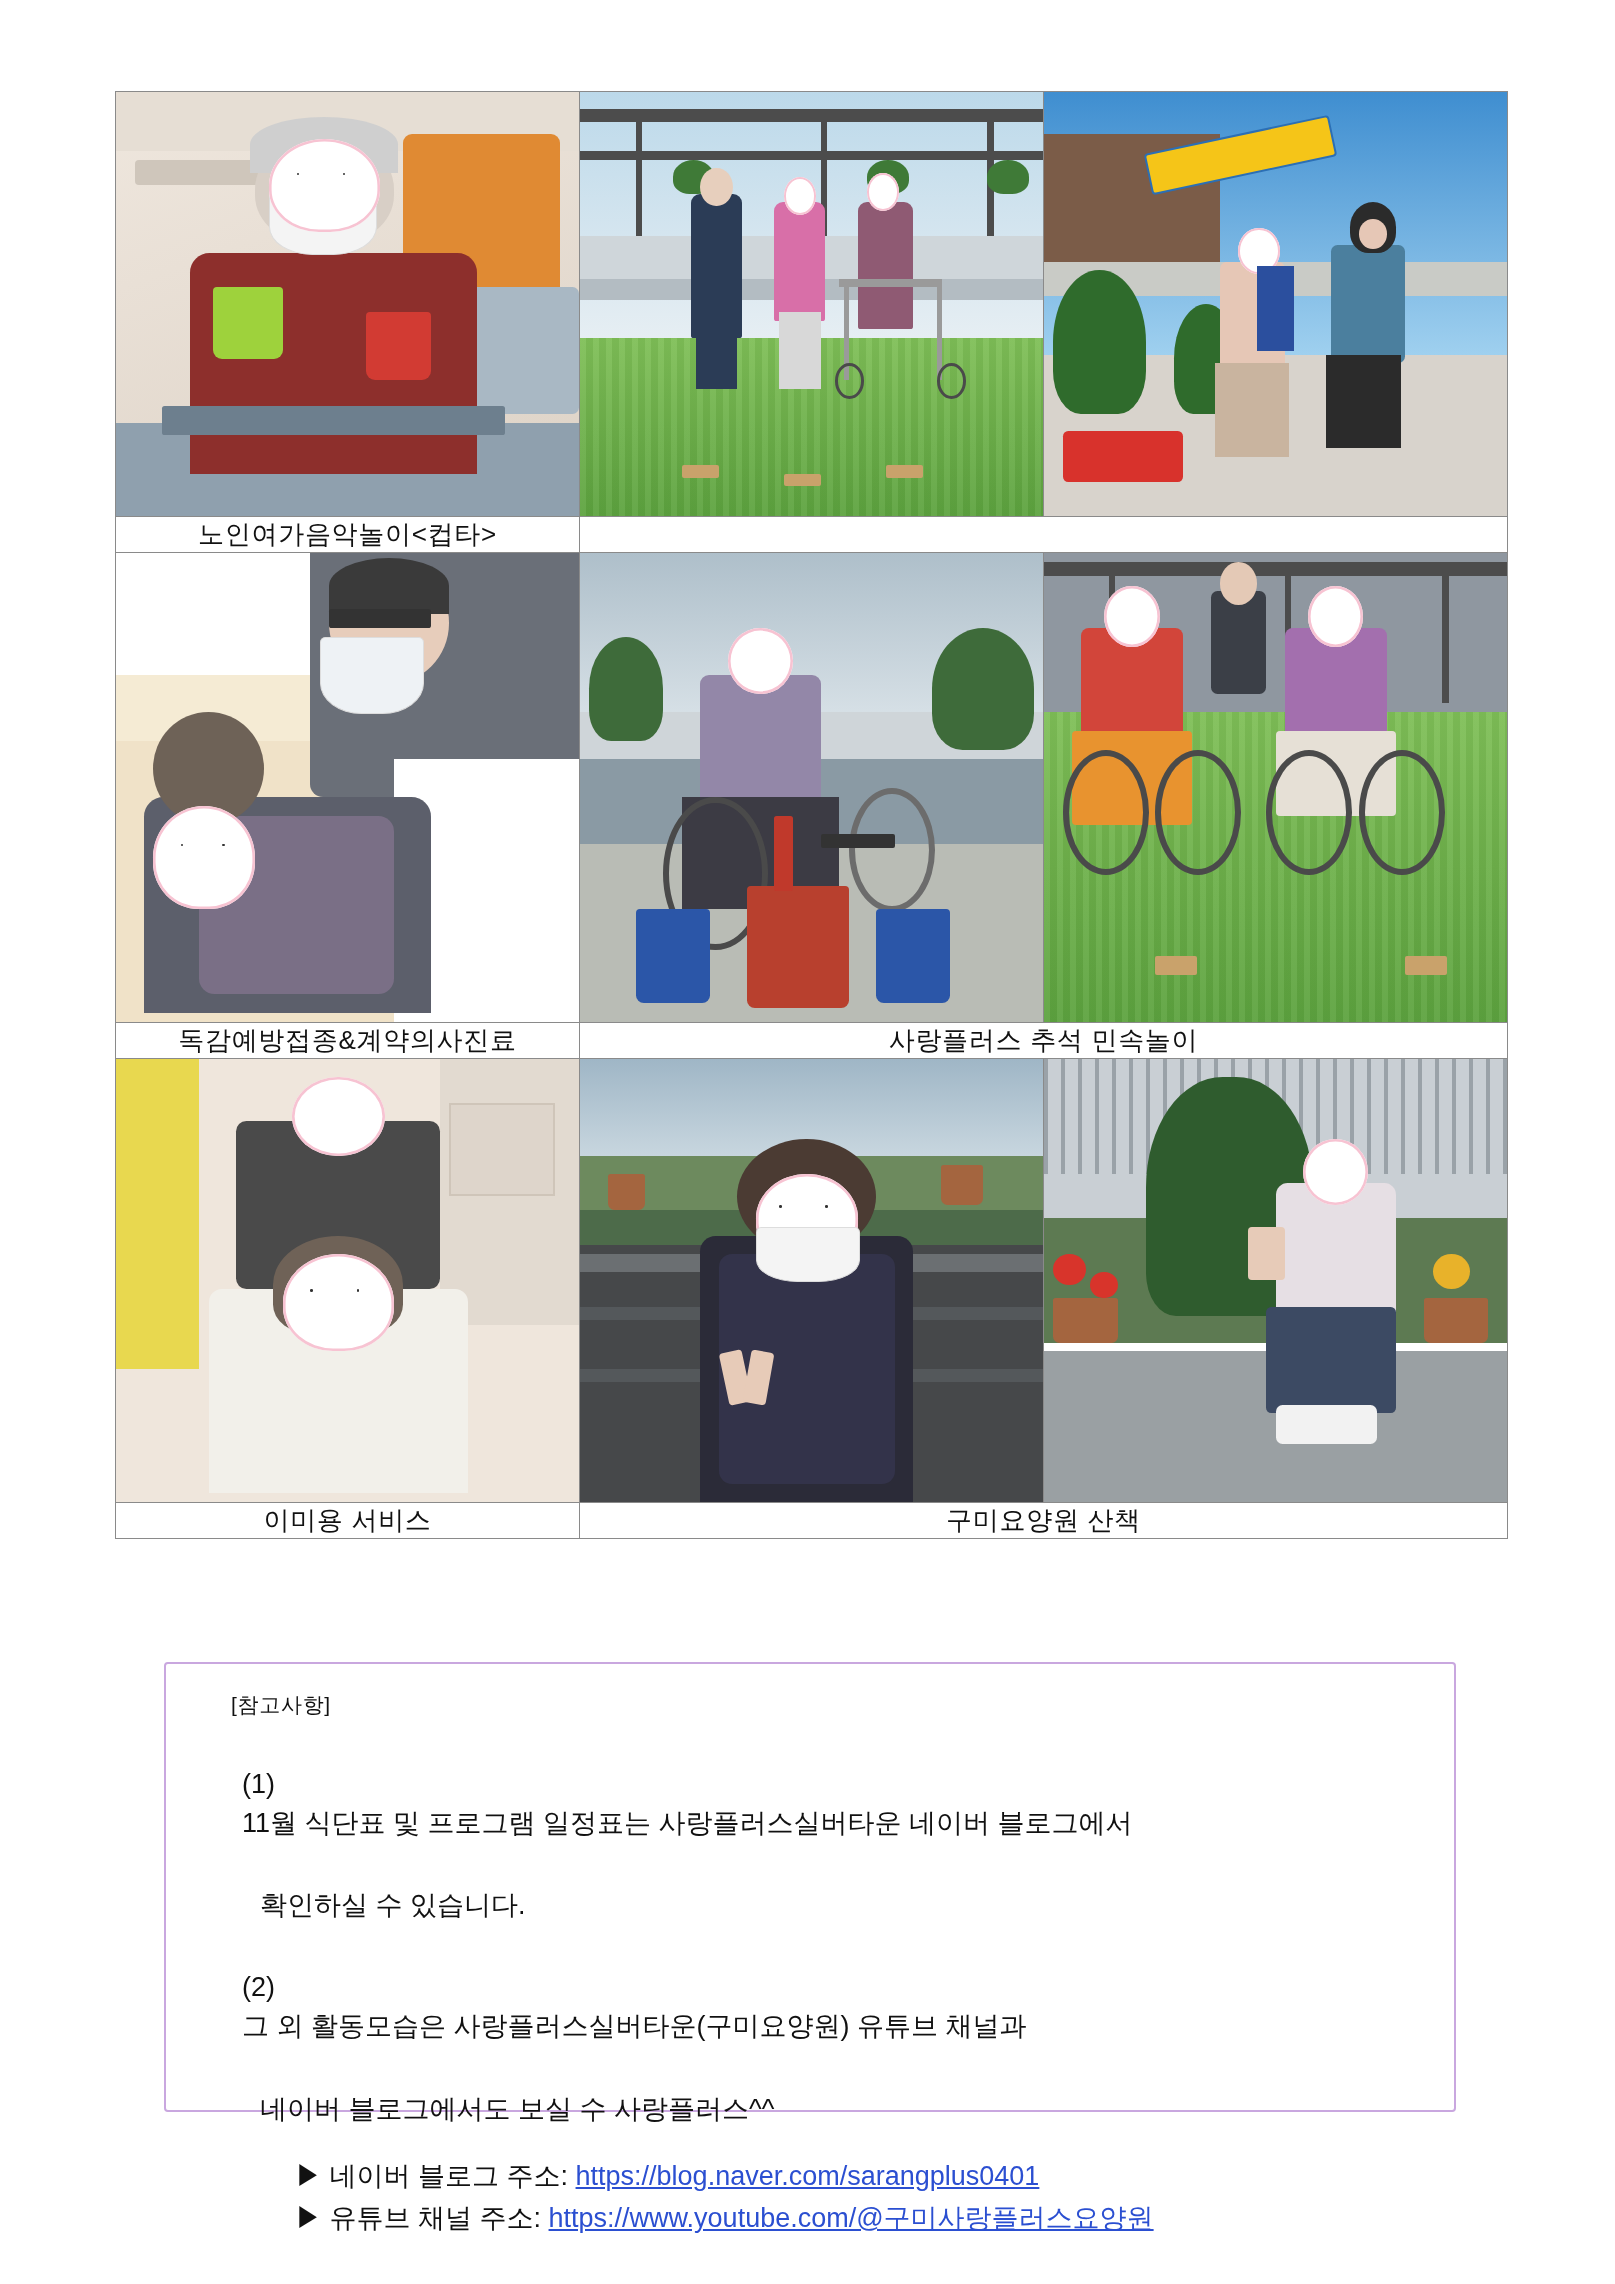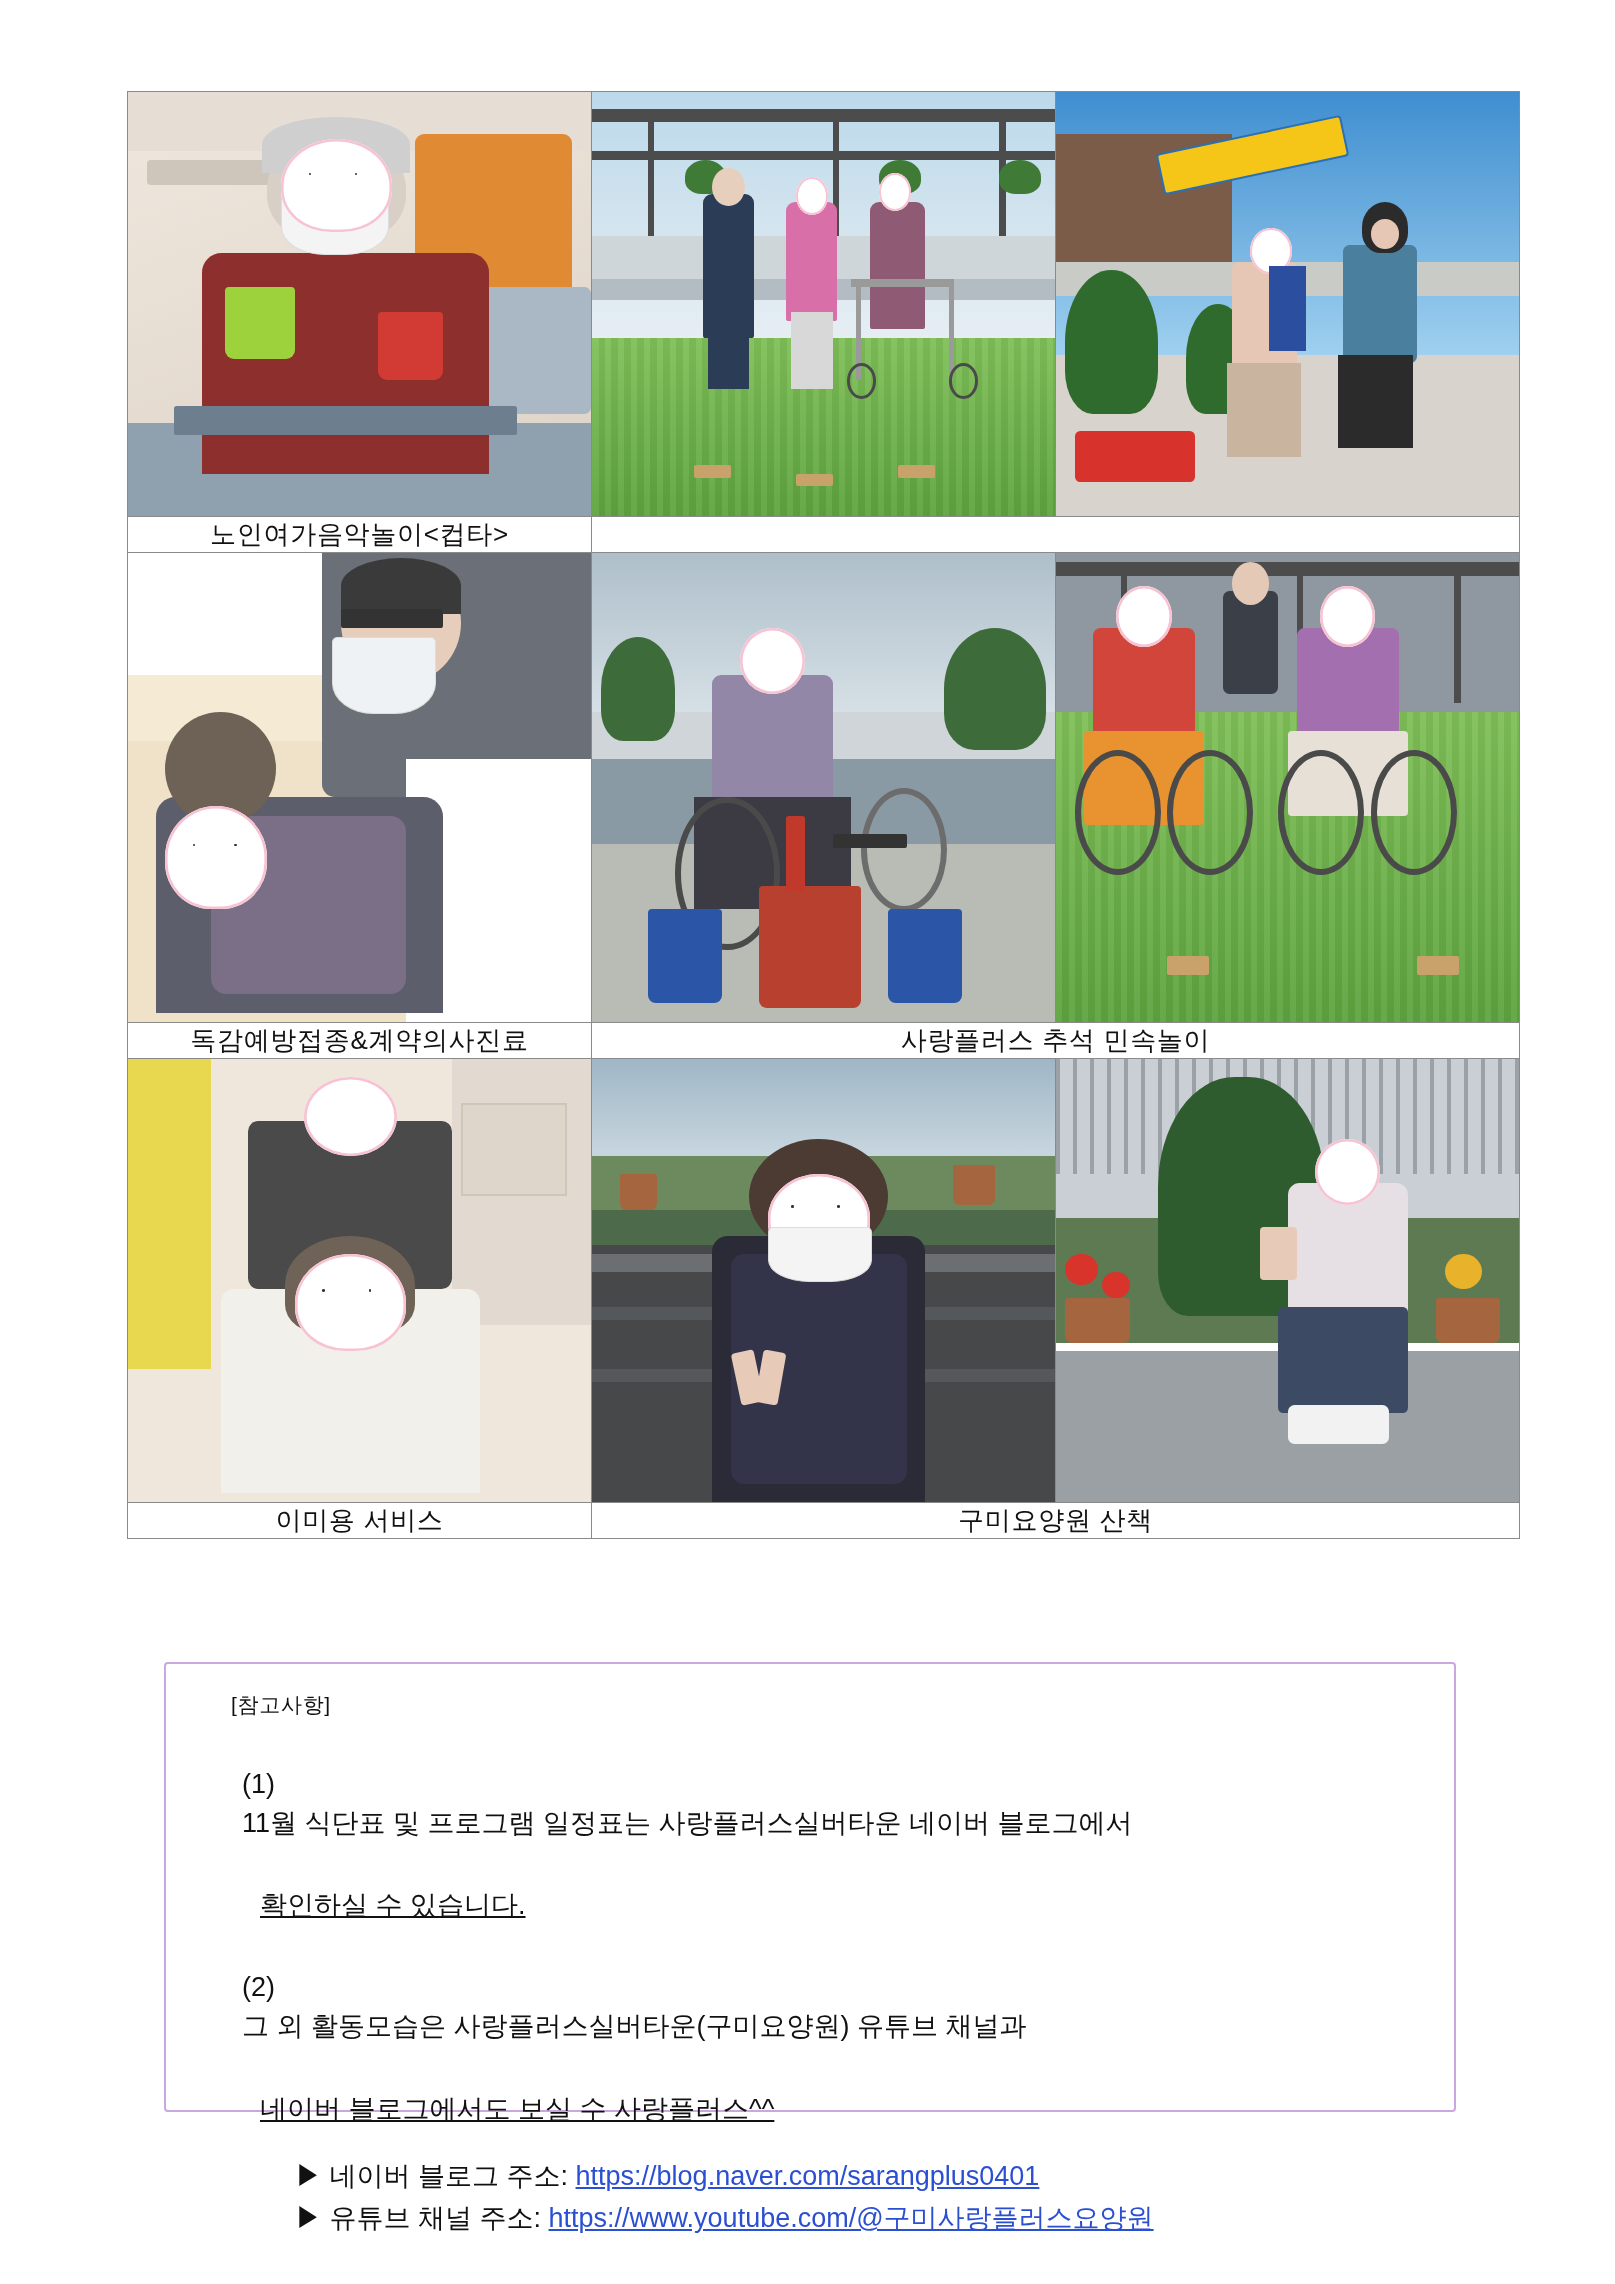--- a/index.html
+++ b/index.html
@@ -25,21 +25,20 @@
   }
 
   
   .grid-table {
     position: absolute;
     left: 115px;
     top: 91px;
     width: 1388px;
     border-collapse: collapse;
     table-layout: fixed;
-    margin-left: 12px;
   }
   .grid-table td {
     border: 1.3px solid #8a8a8a;
     padding: 0;
     vertical-align: top;
   }
   .cell-photo {
     width: 100%;
     height: 100%;
     position: relative;
@@ -97,21 +96,21 @@
     font-size: 21px;
     margin: 5.2px 0 6.5px 34px;
     letter-spacing: 0.7px;
   }
   .notice-line {
     font-size: 27px;
     line-height: 1.45;
     margin: 3.9px 0;
     white-space: pre-wrap;
   }
-  .notice-indent { padding-left: 63px; text-decoration: underline; }
+  .notice-indent { padding-left: 63px; }
   .notice-link-line {
     font-size: 27px;
     margin: 6.5px 0 3.9px 98px;
     white-space: nowrap;
   }
   .link {
     color: #2b4fd1;
     text-decoration: underline;
   }
 

